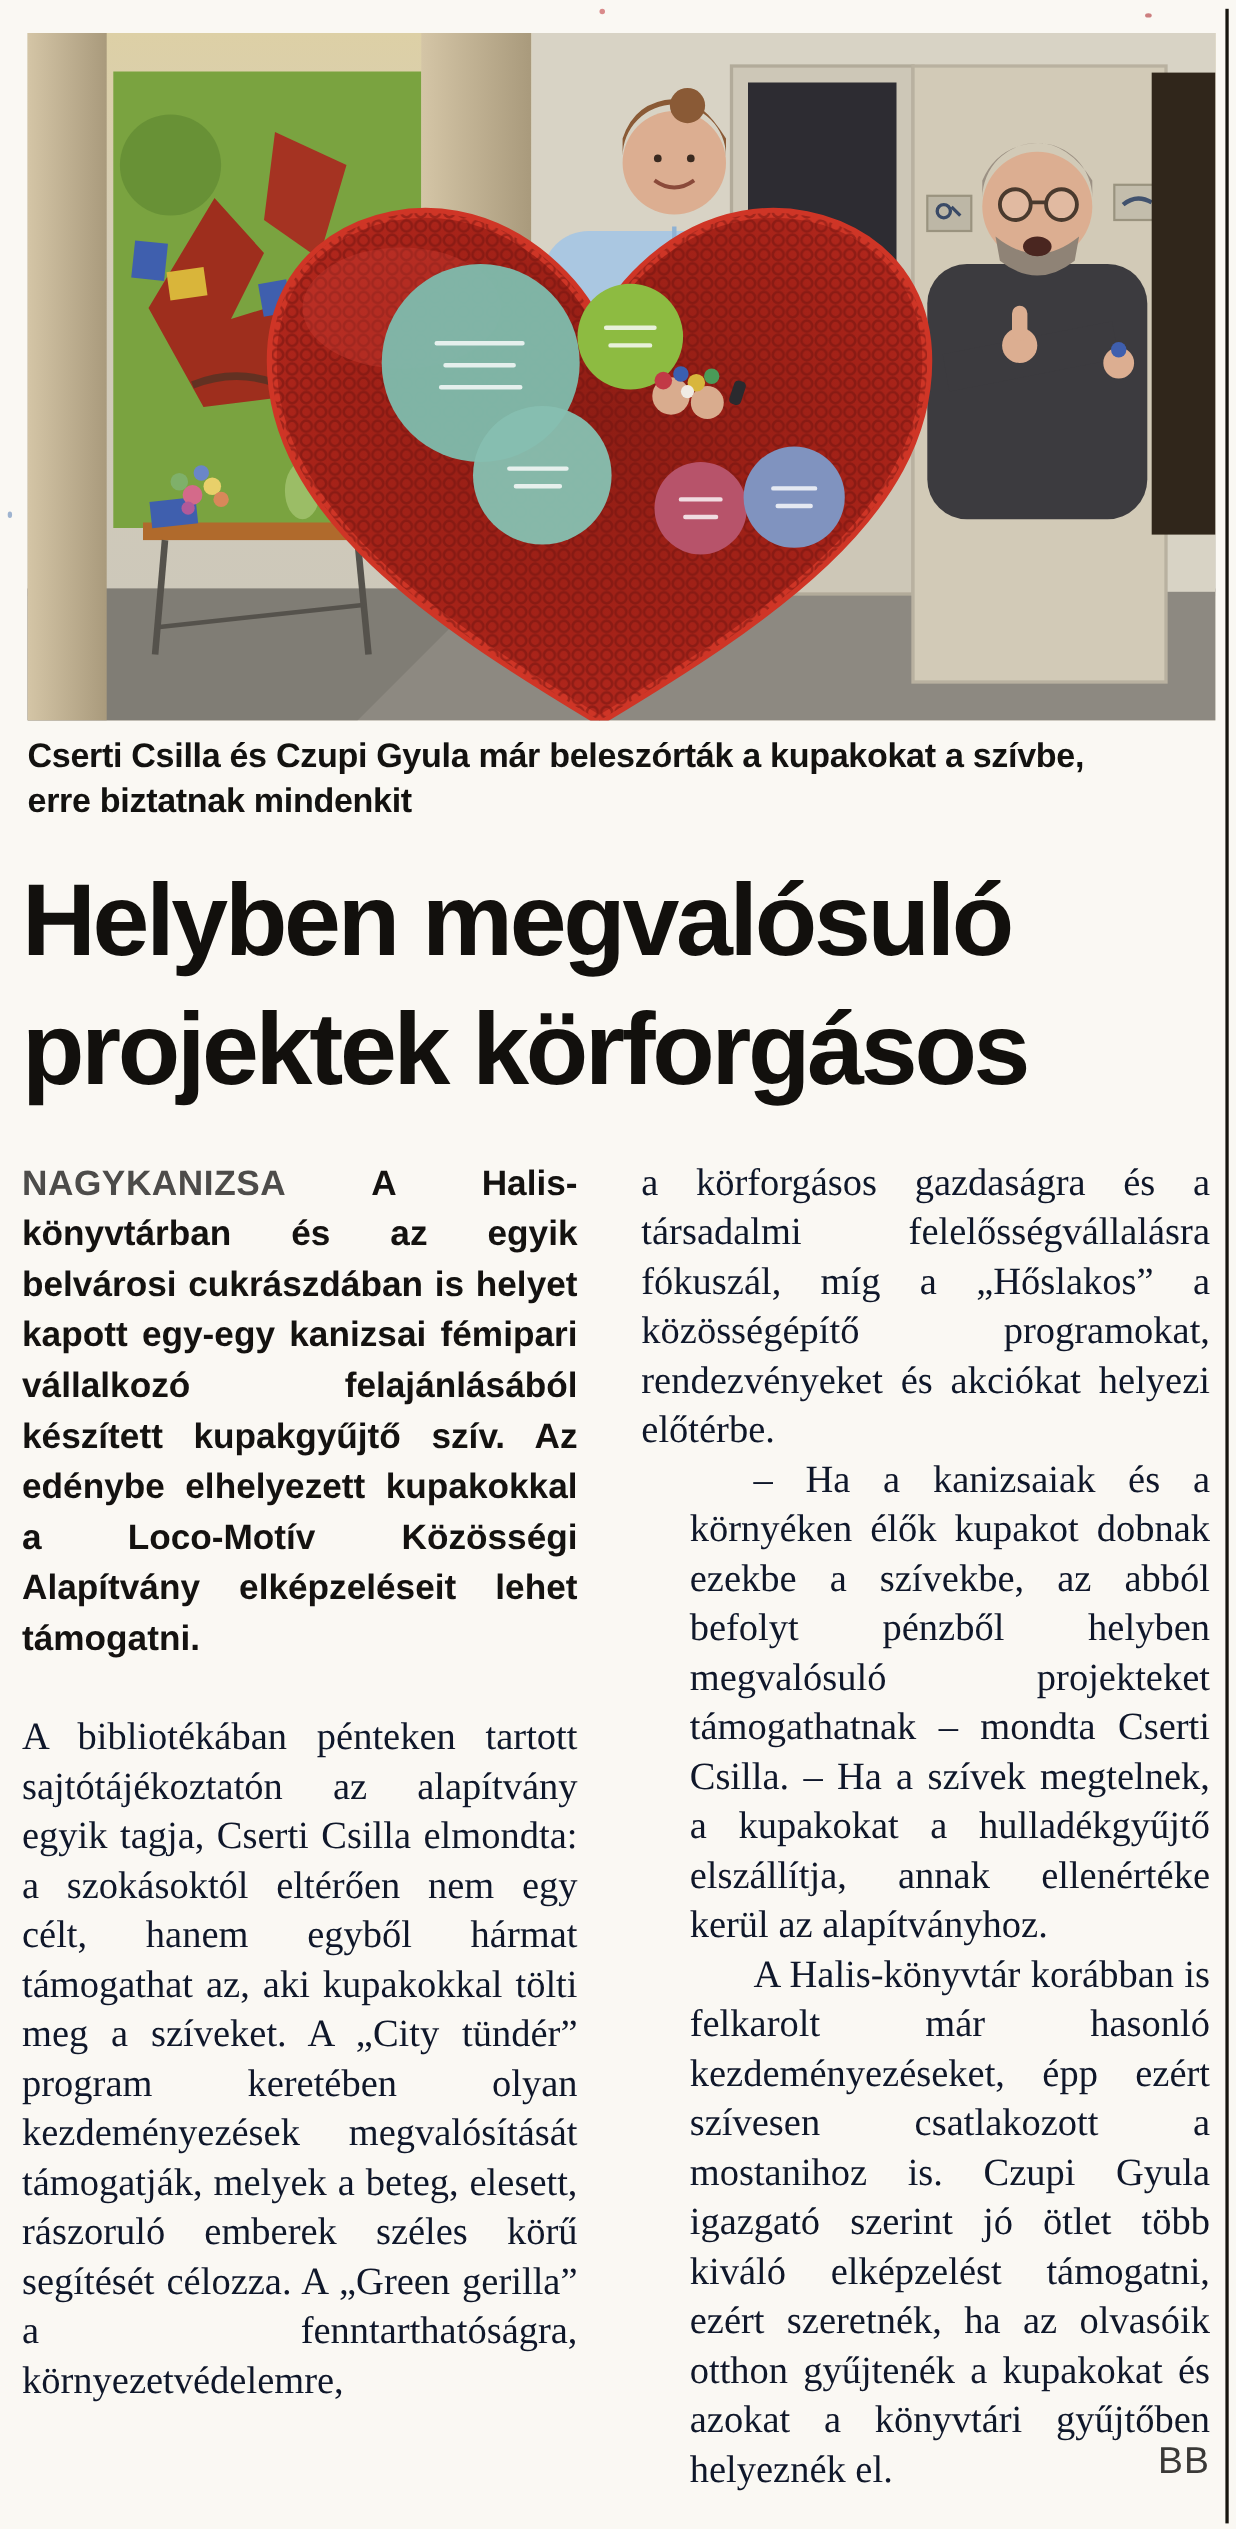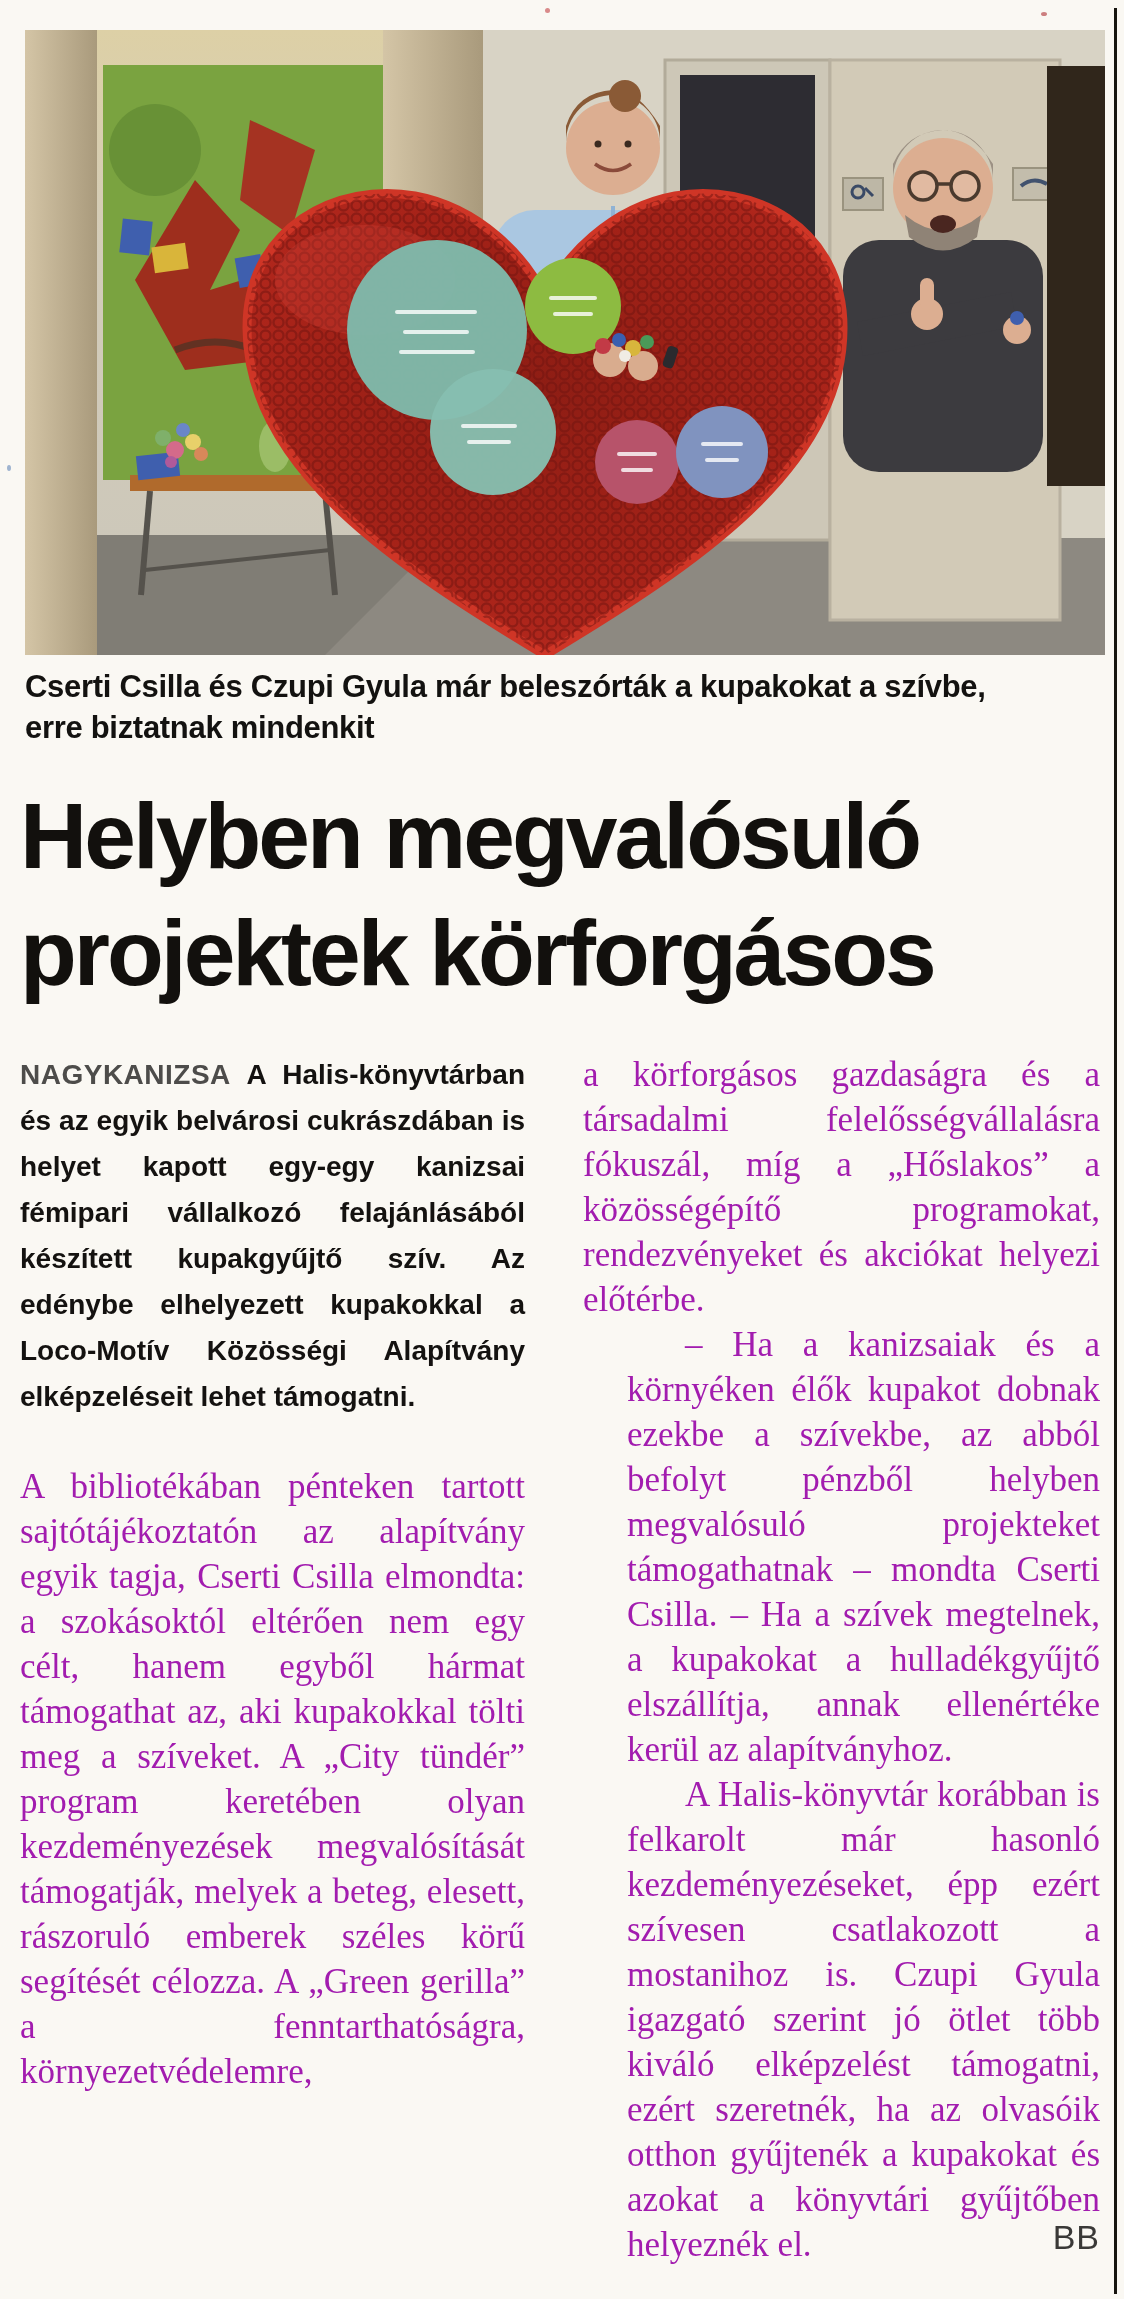--- a/index.html
+++ b/index.html
@@ -15,24 +15,24 @@
     font-weight:bold;font-size:31px;line-height:41px;color:#131210;letter-spacing:-.3px;}
   .caption-row{display:flex;justify-content:space-between;align-items:flex-start;}
   .credit{font-weight:normal;font-variant:small-caps;font-size:29px;letter-spacing:.5px;color:#24221f;}
 
   .headline{position:absolute;left:20px;top:778px;width:1092px;
     font-weight:bold;font-size:93px;line-height:117px;letter-spacing:-3px;color:#12100d;}
 
   .body-cols{position:absolute;left:20px;top:1052px;width:1088px;display:flex;gap:58px;}
   .col{width:505px;position:relative;height:1245px;}
   .col2{width:517px;}
-  .lede{margin:0;font-weight:bold;font-size:28px;line-height:46px;text-align:justify;color:#141210;}
+  .lede{margin:0;font-weight:bold;font-size:32px;line-height:46px;text-align:justify;color:#141210;}
   .loc{color:#4d4c4a;letter-spacing:.5px;}
   .serif{margin:0;font-family:"Liberation Serif",serif;font-size:35px;line-height:45px;
-    text-align:justify;color:#a21caf;}
+    text-align:justify;color:#0f172a;}
   .col1-serif{margin-top:44px;}
   .indent{text-indent:58px;margin-left:44px;}
   .bb{position:absolute;right:0;bottom:40px;font-family:"Liberation Sans",sans-serif;
     font-weight:normal;font-size:34px;color:#3a3937;letter-spacing:1px;}
 
   .column-rule{position:absolute;left:1114px;top:8px;width:3px;height:2286px;background:#17150f;}
   .speck{position:absolute;border-radius:50%;}
 </style>
 </head>
 <body>

